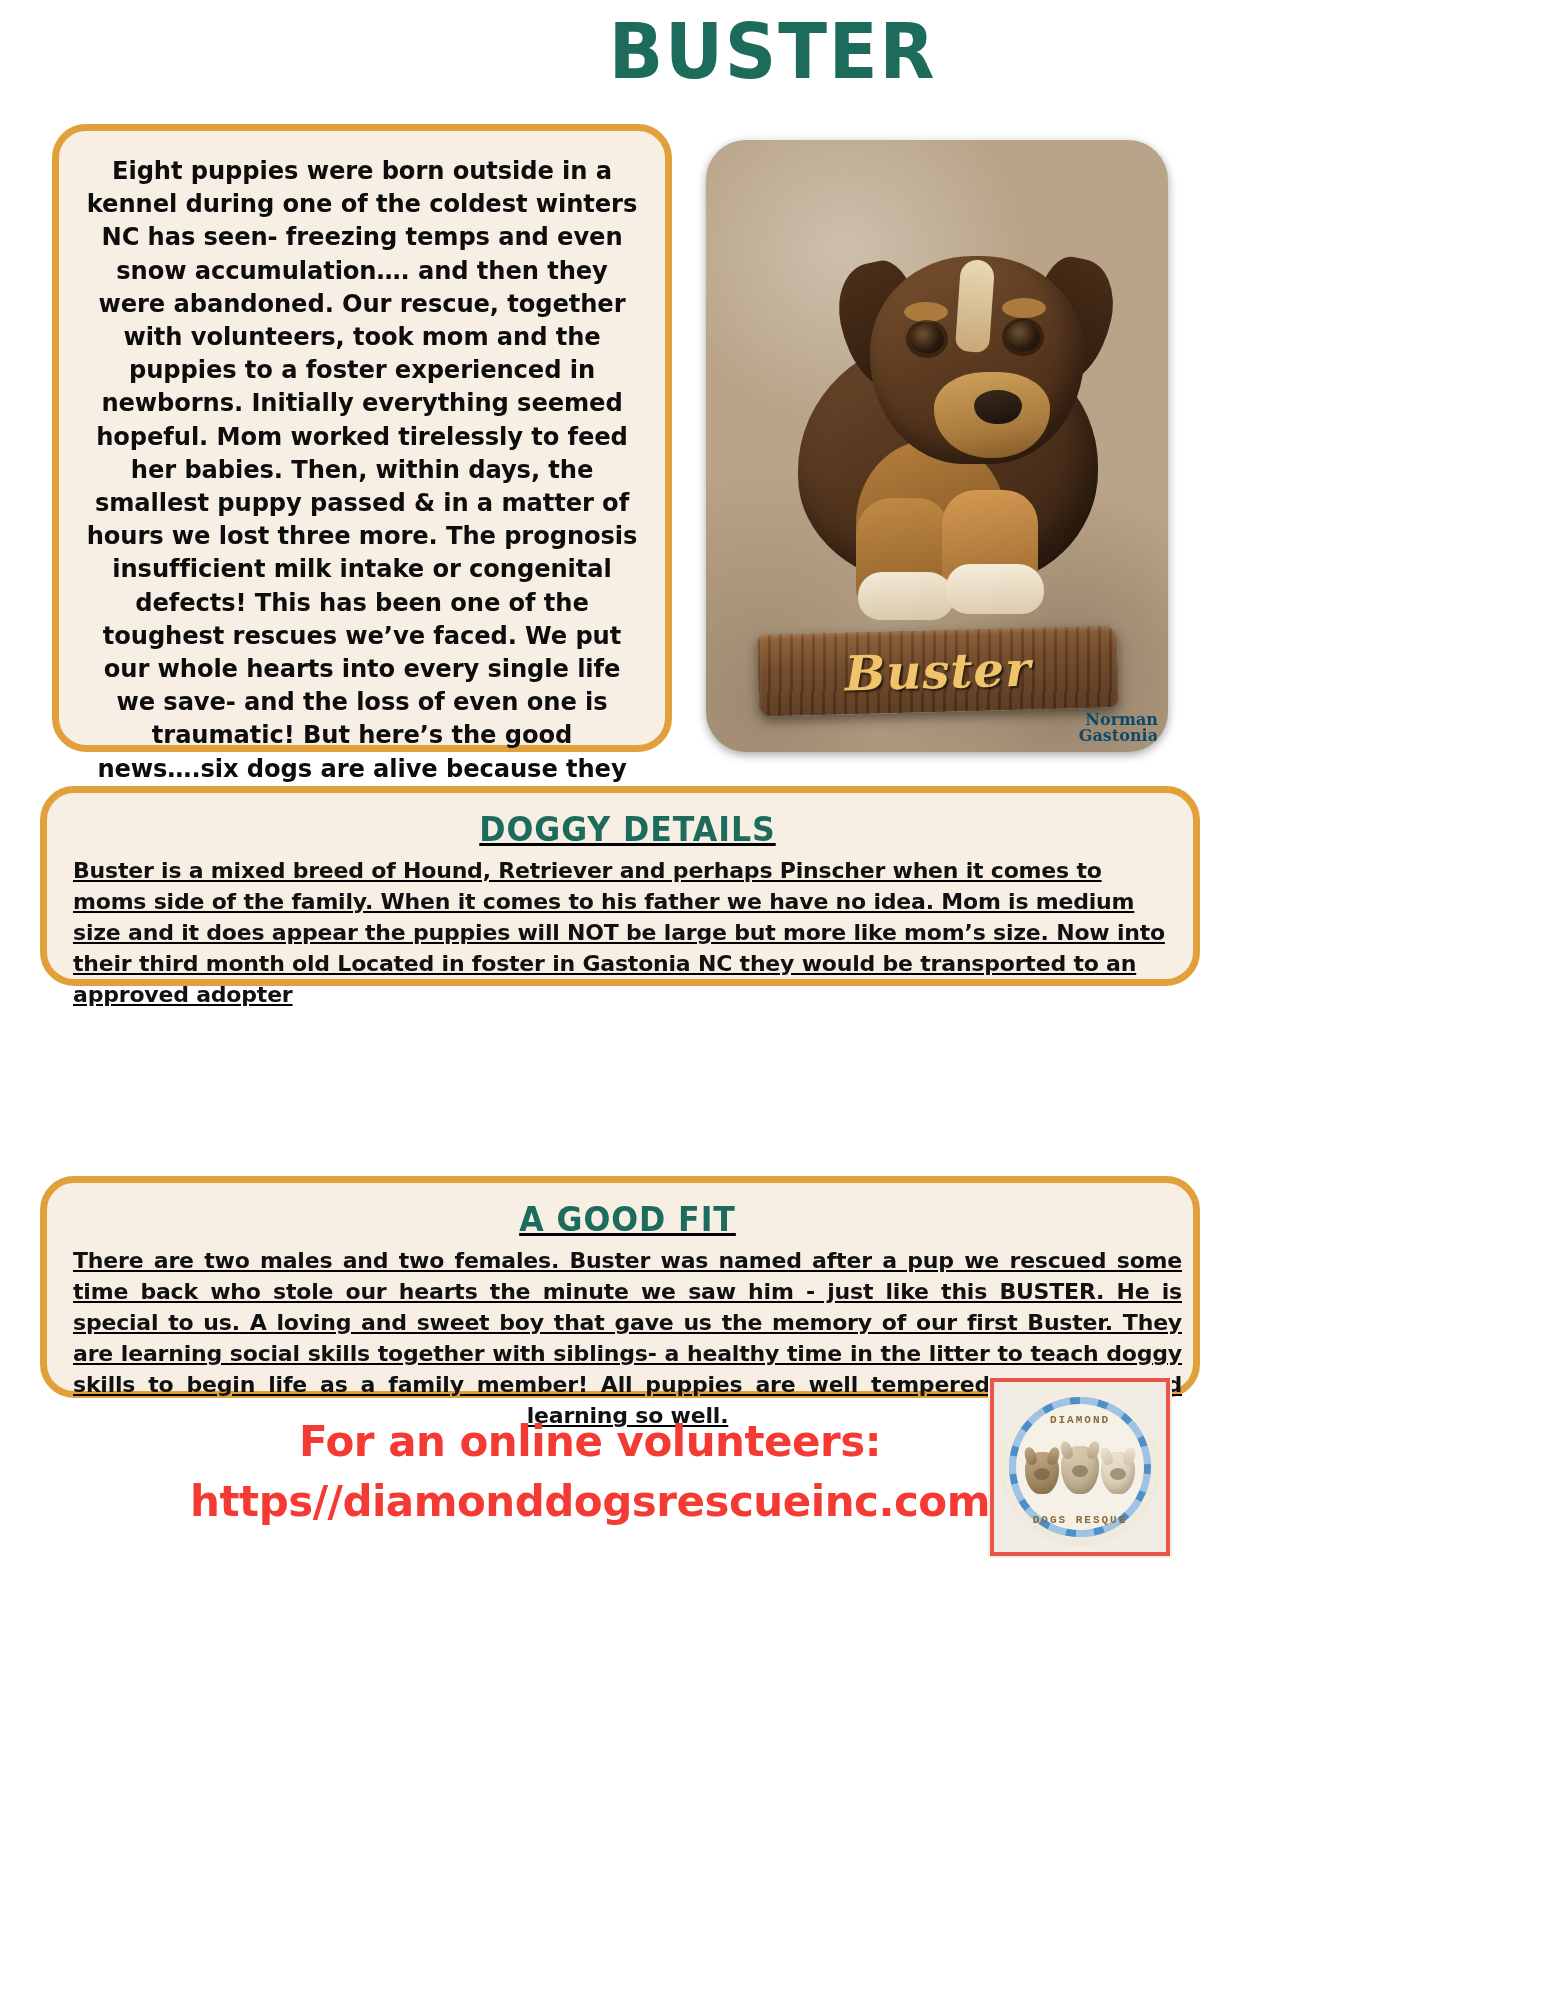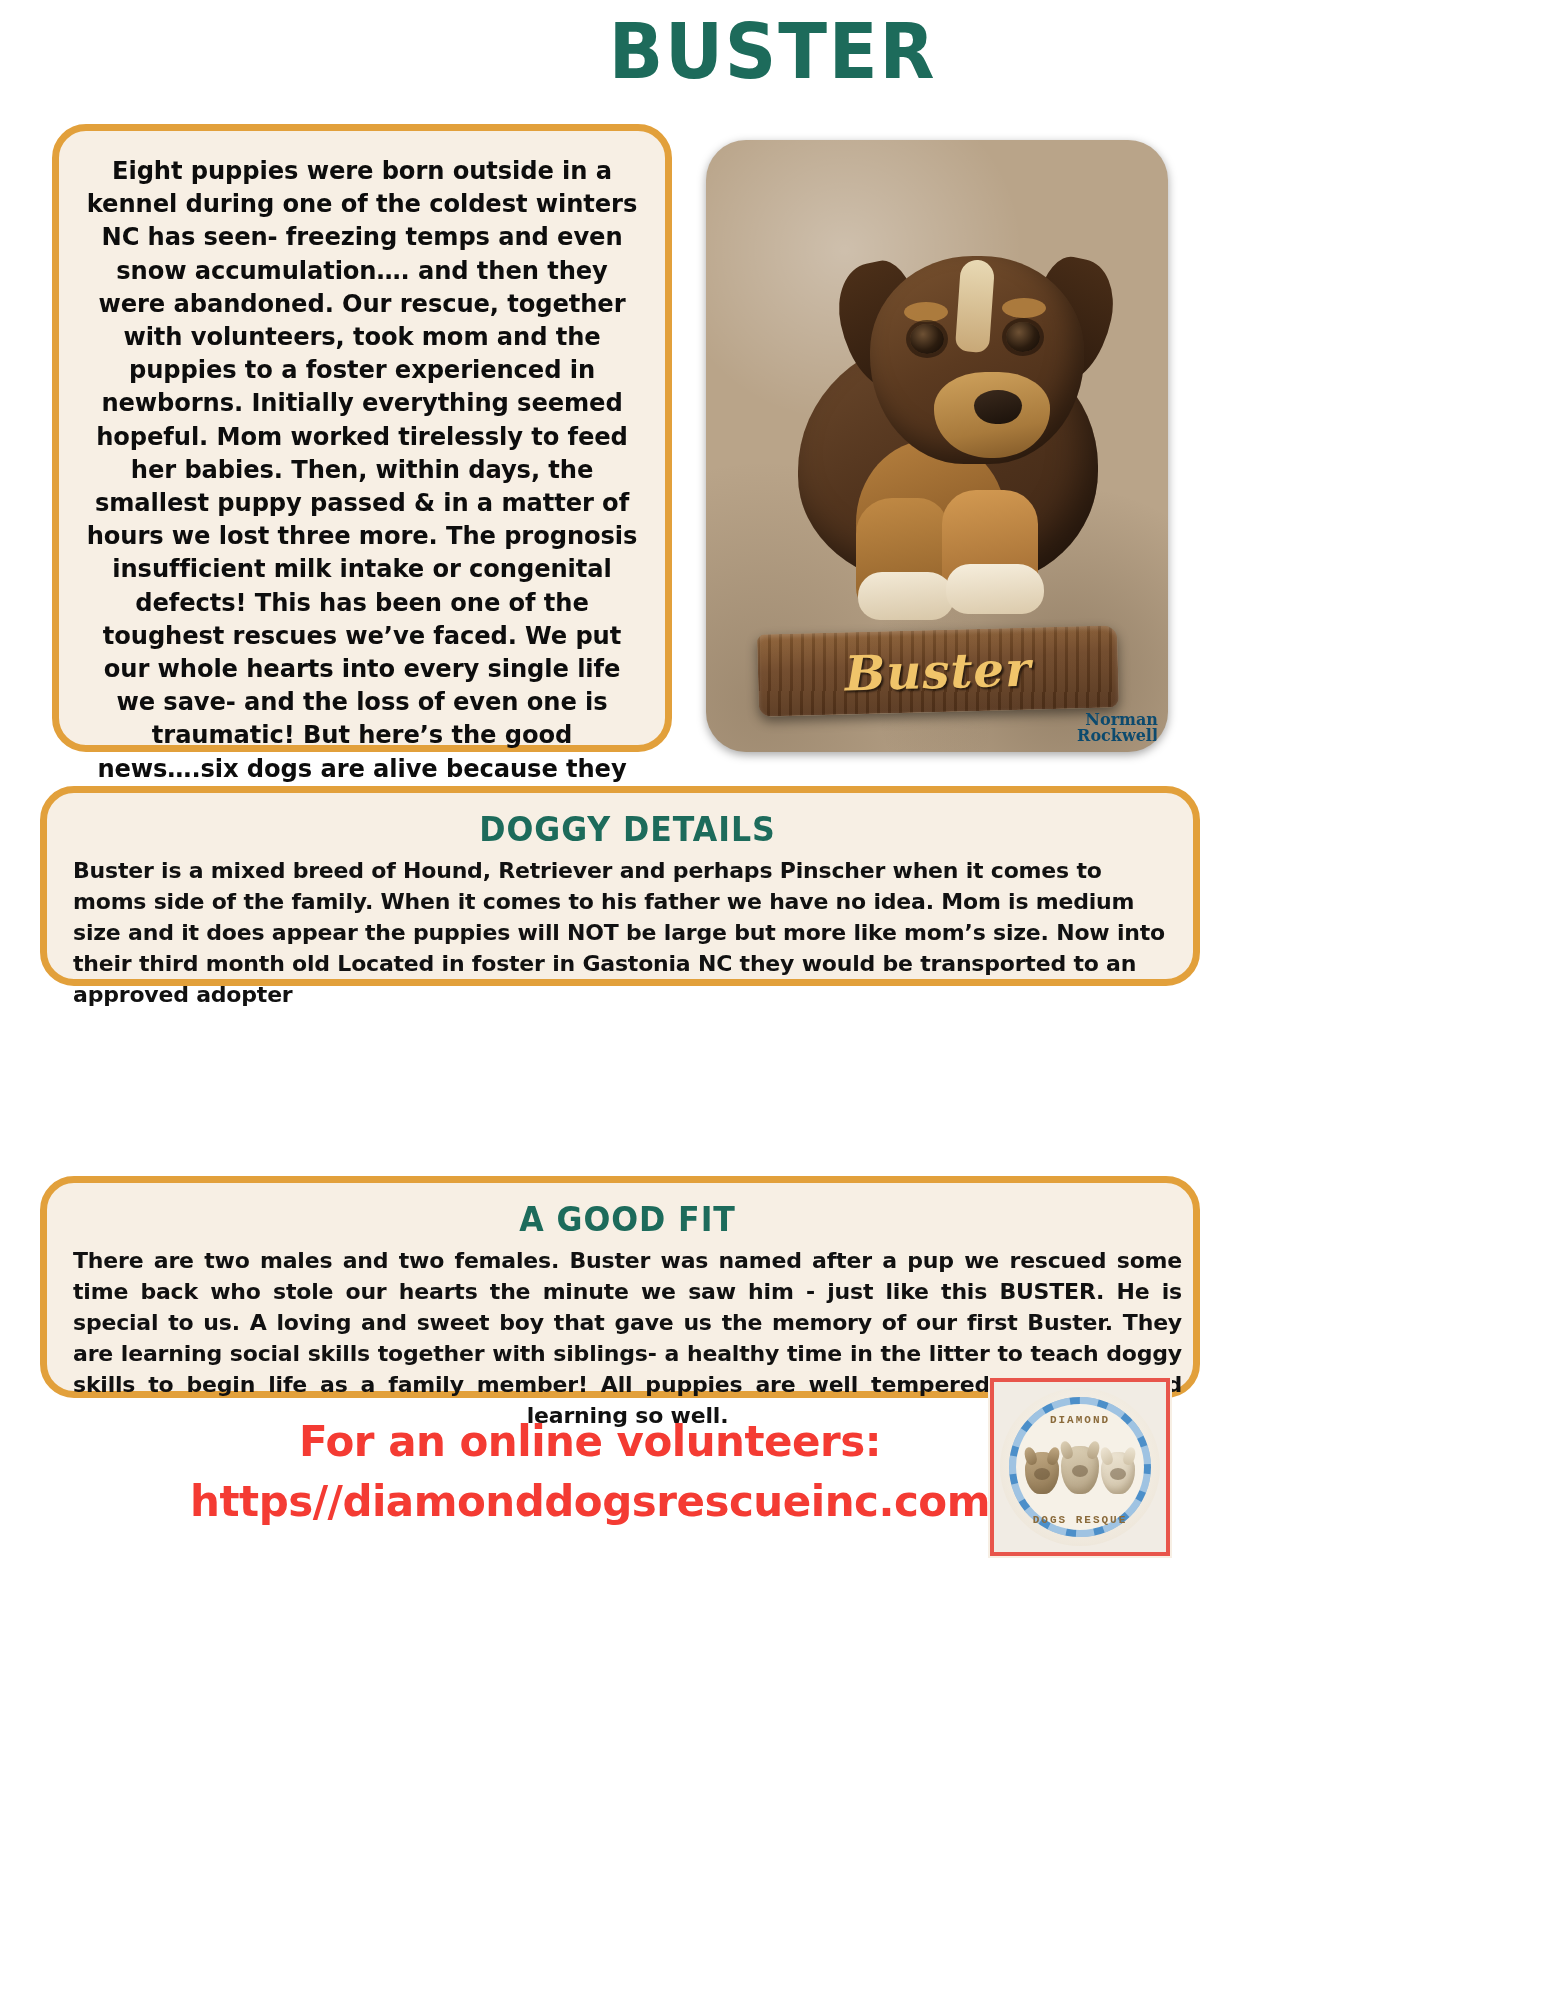--- a/index.html
+++ b/index.html
@@ -226,21 +226,21 @@
     right: 10px; bottom: 8px;
     font-family: "DejaVu Serif", serif;
     font-weight: 700;
     font-size: 16px;
     line-height: 16px;
     color: #0c4a6e;
     text-align: right;
   }
 
   
-  .section-card { left: 40px; width: 1160px; padding: 10px 11px 16px 26px; }
+  .section-card { left: 40px; width: 1160px; padding: 10px 11px 16px 26px; text-decoration: underline; }
   #doggy-card   { top: 786px;  height: 200px; }
   #medical-card { top: 1000px; height: 152px; }
   #fit-card     { top: 1176px; height: 222px; }
 
   .section-heading {
     font-family: "DejaVu Sans", sans-serif;
     font-weight: 700;
     font-size: 34px;
     letter-spacing: 1px;
     color: #1d6b5b;
@@ -387,21 +387,21 @@
       <div class="pup-eye-r"></div>
       <div class="pup-muzzle"></div>
       <div class="pup-nose"></div>
 
       <div class="sign">
         <span class="sign-text">Buster</span>
       </div>
 
       <div class="watermark">
         <div>Norman</div>
-        <div>Rockwell</div>
+        <div>Gastonia</div>
       </div>
     </div>
   </div>
 
   <div class="card section-card" id="doggy-card">
     <div class="section-heading">DOGGY DETAILS</div>
     <div class="section-body">Buster  is a mixed breed of Hound, Retriever and perhaps Pinscher when it comes to moms side of the family.  When it comes to his father we have no idea.  Mom is medium size and it does appear the puppies will NOT be large but more like mom’s size. Now into their third month old  Located in foster in Gastonia NC they would be transported to an approved adopter</div>
   </div>
 
 

